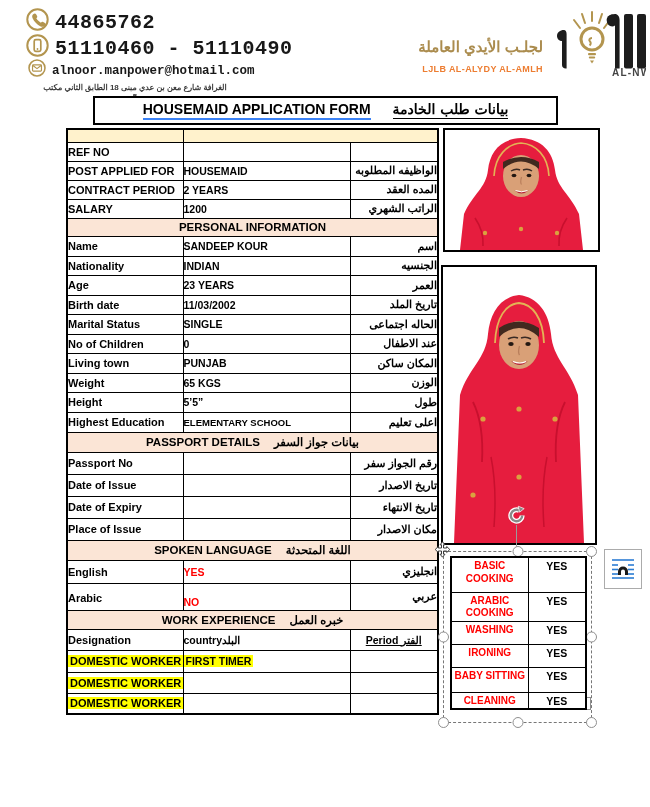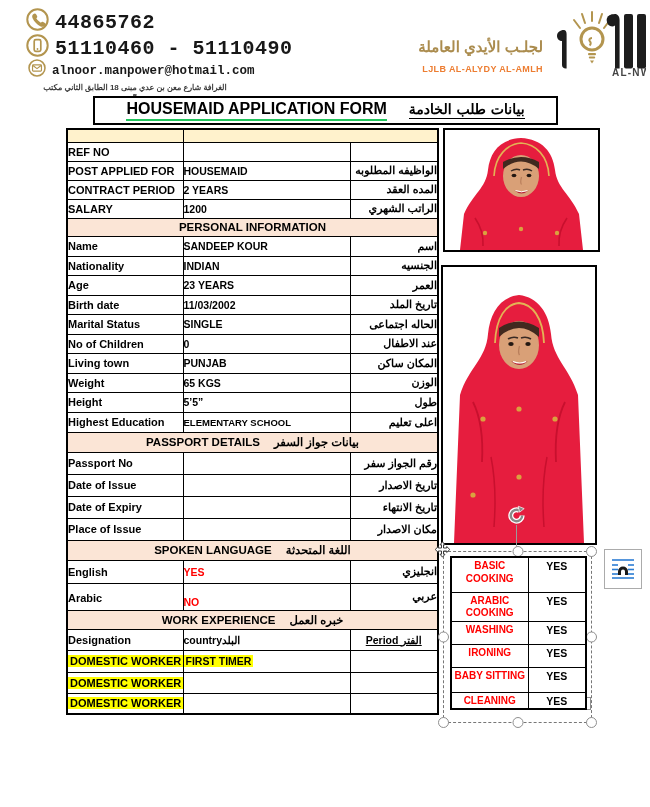--- a/index.html
+++ b/index.html
@@ -16,21 +16,21 @@
            font-size:8px;font-weight:bold;color:#3c3c3c;direction:rtl;}
   
   .brand-ar{position:absolute;left:395px;top:38px;width:148px;text-align:right;
             font-size:15px;font-weight:bold;color:#ab8c4e;direction:rtl;}
   .brand-en{position:absolute;left:395px;top:64px;width:148px;text-align:right;
             font-size:9px;font-weight:bold;color:#ED7D31;letter-spacing:.4px;}
   .logo{position:absolute;left:552px;top:6px;width:94px;height:74px;}
   
   .titlebox{position:absolute;left:93px;top:96px;width:461px;height:25px;border:2px solid #000;
             display:flex;align-items:center;justify-content:center;gap:22px;background:#fff;}
-  .title-en{font-size:16px;font-weight:bold;border-bottom:2px solid #22c55e;line-height:1.15;}
+  .title-en{font-size:14px;font-weight:bold;border-bottom:2px solid #3b82f6;line-height:1.15;}
   .title-ar{font-size:14px;font-weight:bold;border-bottom:1.5px solid #000;direction:rtl;
             font-family:"DejaVu Serif","Liberation Serif",serif;line-height:1.1;}
   
   table.main{position:absolute;left:66px;top:128px;width:371px;border-collapse:collapse;
              table-layout:fixed;border:2px solid #000;}
   table.main td{border:1px solid #000;font-weight:bold;overflow:hidden;white-space:nowrap;
                 padding:0;vertical-align:middle;}
   td.lab{font-size:11px;text-align:left;padding-left:6px;}
   td.val{font-size:10.5px;text-align:left;}
   td.ar {font-size:11px;text-align:right;padding-right:8px;direction:rtl;}

